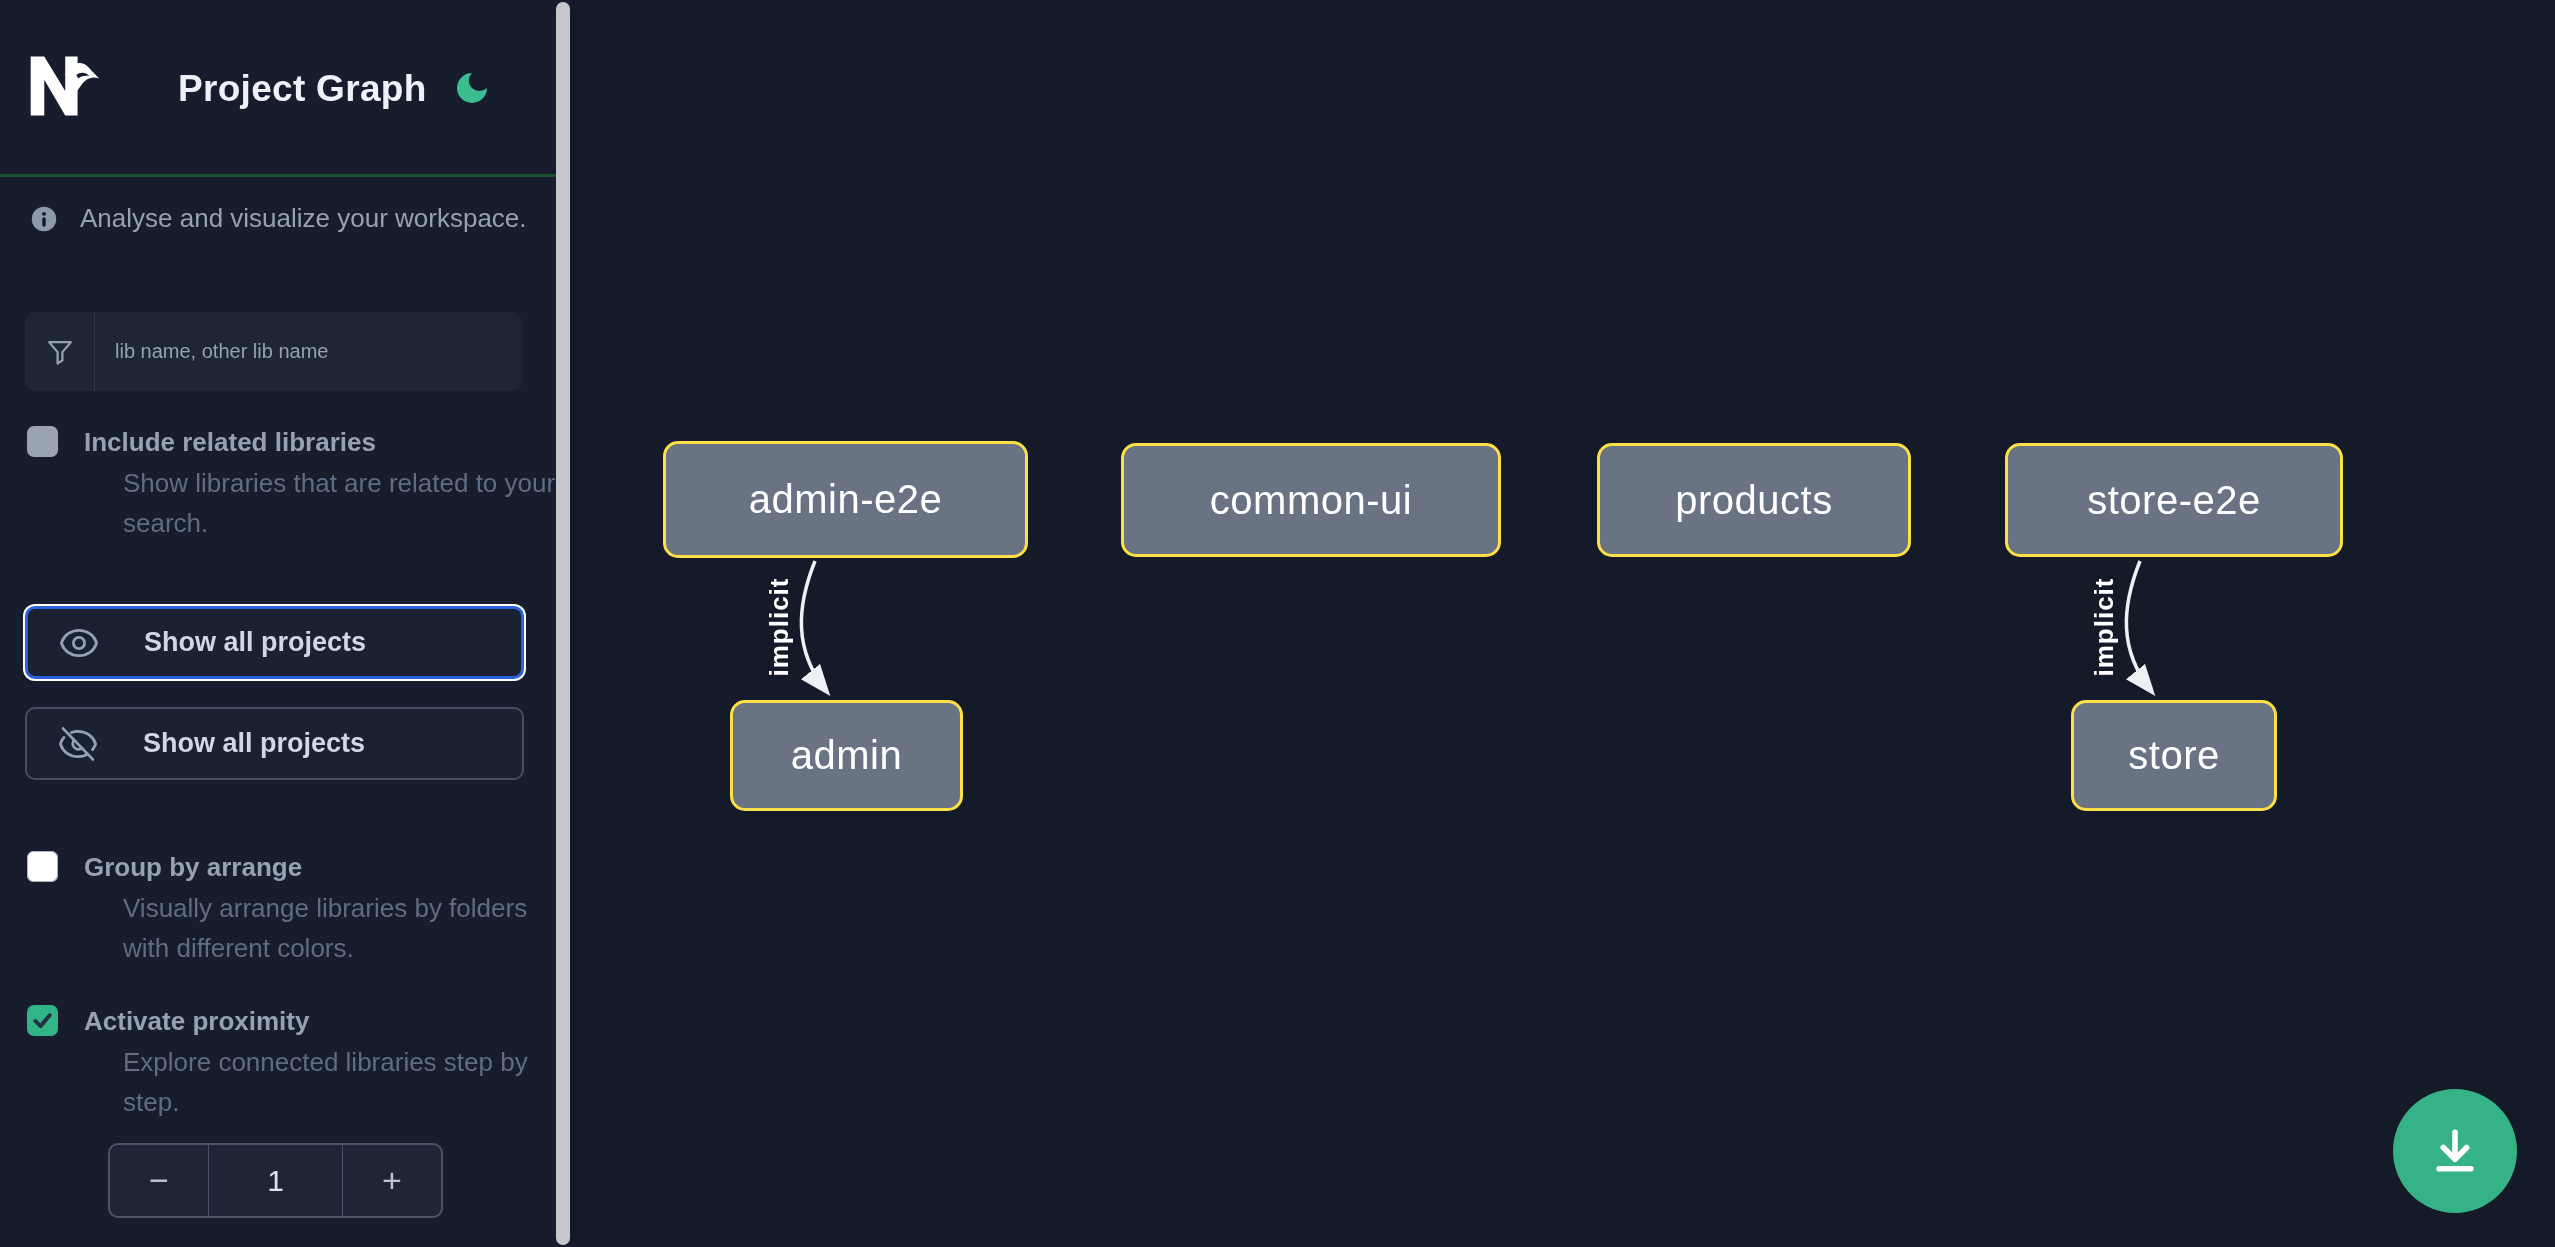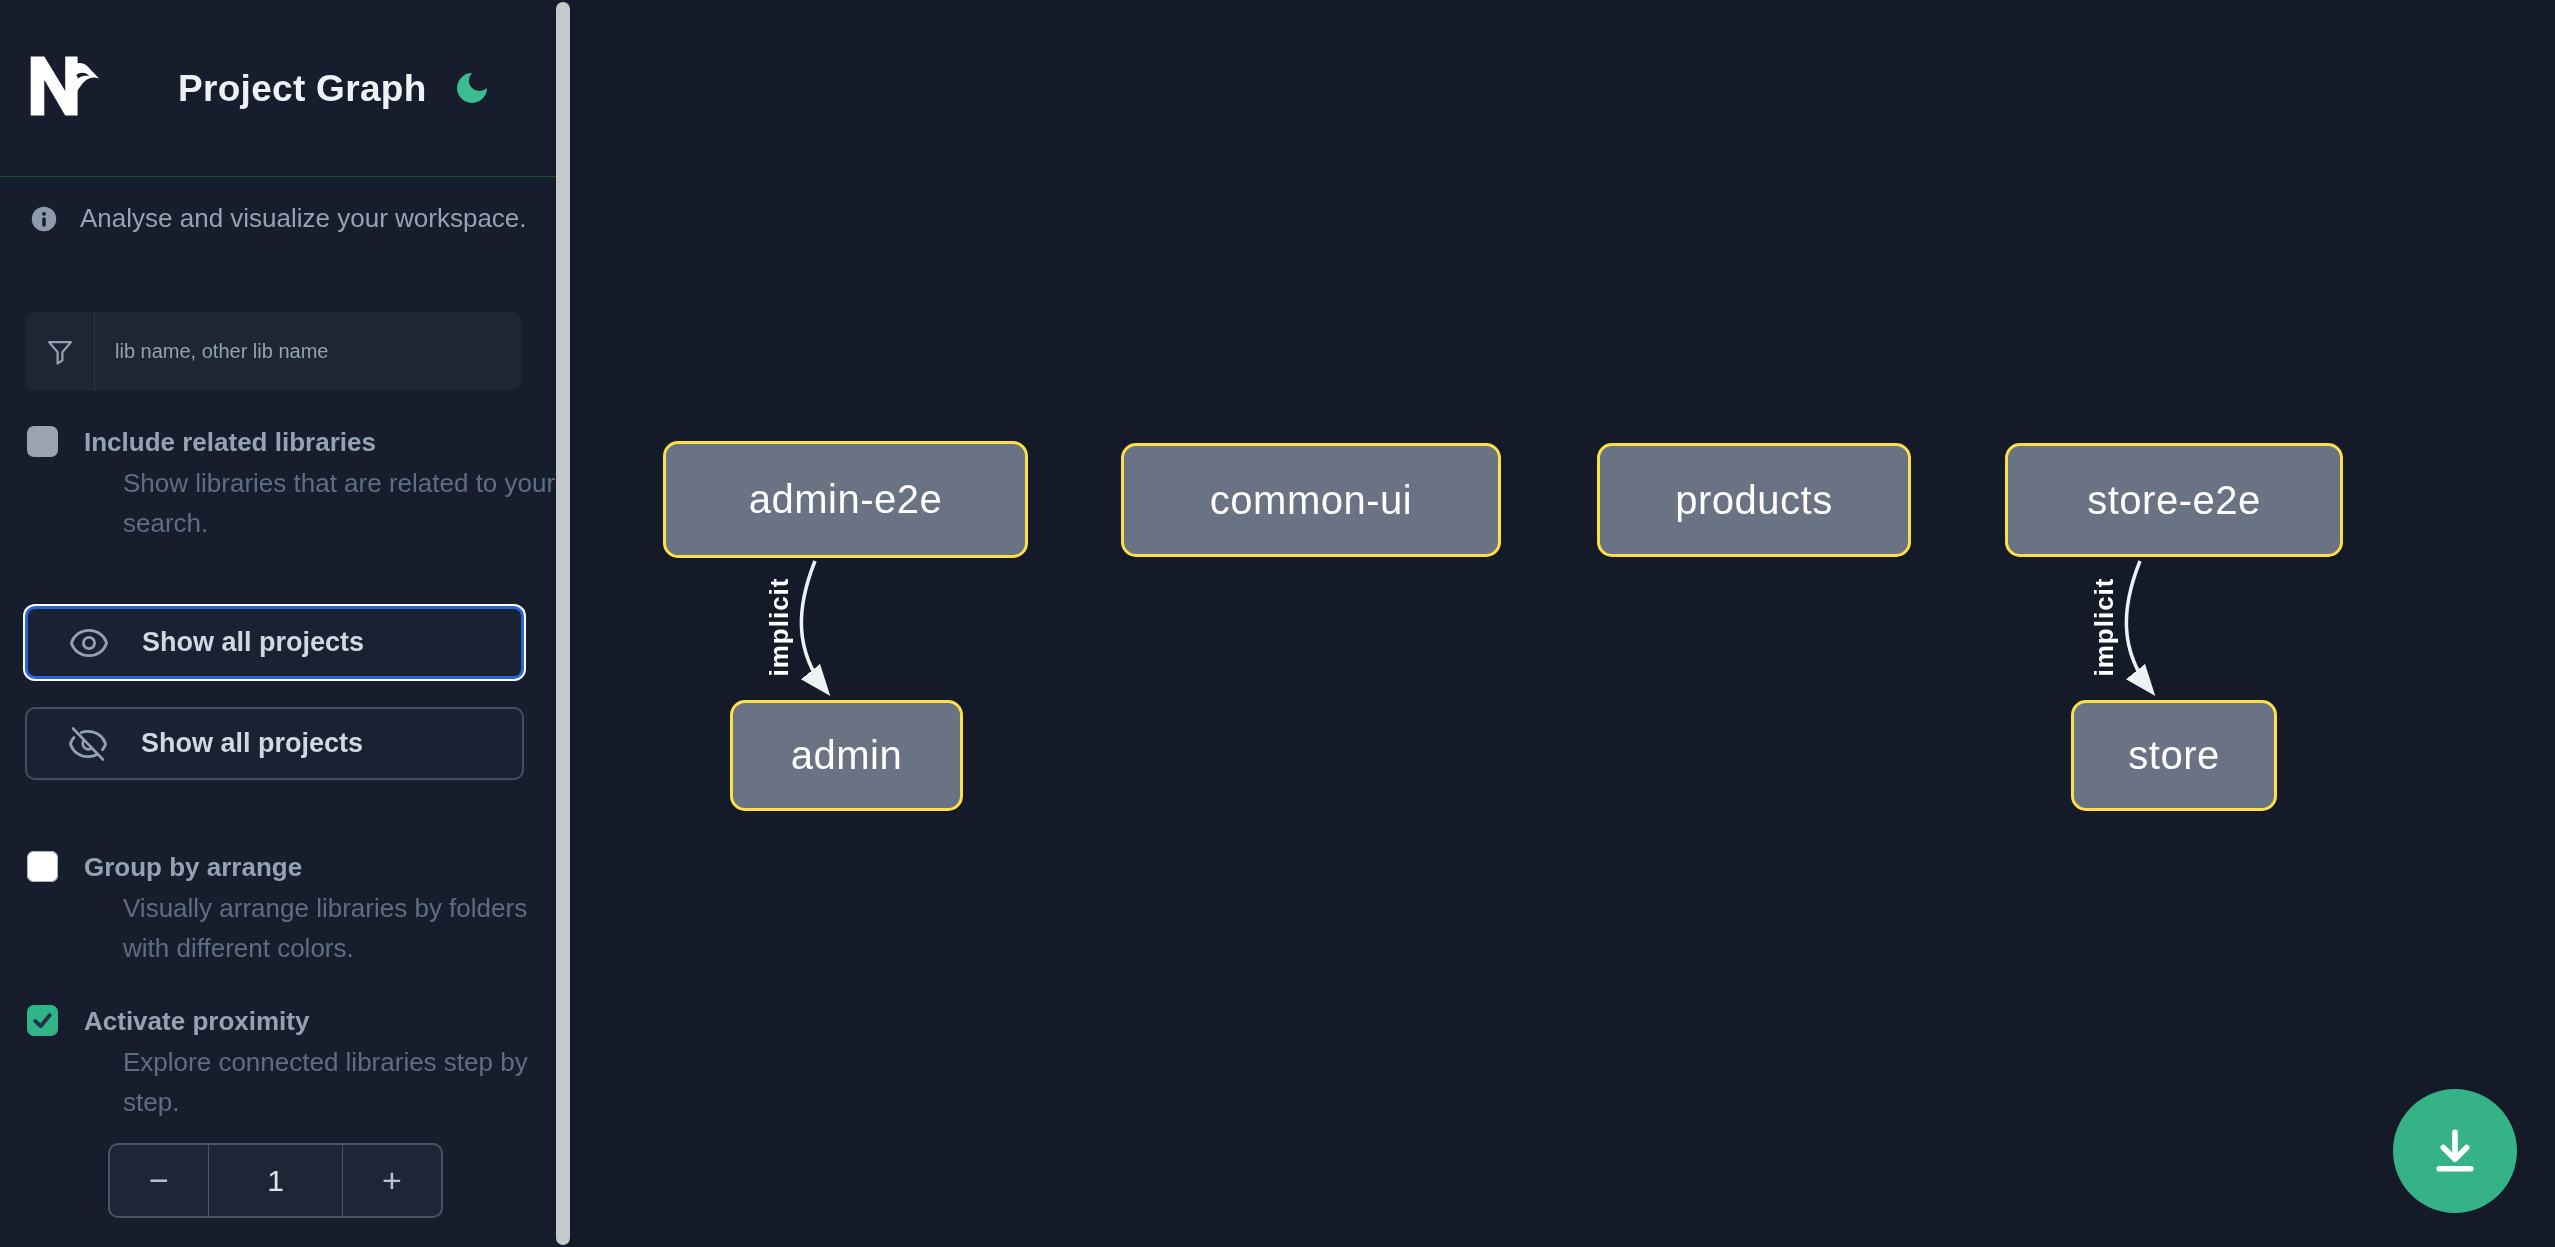--- a/index.html
+++ b/index.html
@@ -10,21 +10,21 @@
     position:relative;
     -webkit-font-smoothing:antialiased;
   }
   
   .sidebar {
     position:absolute; left:0; top:0; width:569px; height:1247px;
     background:#171d2d;
   }
   .sb-header {
     position:absolute; left:0; top:0; width:569px; height:177px;
-    border-bottom:1px solid #14532d;
+    border-bottom:3px solid #14532d;
   }
   .nx-logo { position:absolute; left:27px; top:52px; width:74px; height:68px; }
   .app-title {
     position:absolute; left:178px; top:68px;
     font-size:37px; font-weight:700; color:#eef2f7; letter-spacing:.3px;
   }
   .theme-toggle { position:absolute; left:452px; top:68px; width:40px; height:40px; cursor:pointer; }
   .info-row { position:absolute; left:30px; top:203px; display:flex; align-items:center; gap:22px; }
   .info-row svg { width:28px; height:28px; flex:none; }
   .info-text { font-size:26px; color:#94a2b4; }
@@ -50,21 +50,21 @@
   .cbx.gray  { background:#9aa3b0; }
   .cbx.white { background:#ffffff; box-shadow:0 0 0 1px #aab2bd inset; }
   .cbx.green { background:#31b486; display:flex; align-items:center; justify-content:center; }
   .cbx.green svg { width:23px; height:23px; }
   .opt-texts { display:flex; flex-direction:column; }
   .opt-title { font-size:26px; font-weight:600; color:#94a2b4; line-height:36px; }
   .opt-desc  { font-size:26px; font-weight:400; color:#5e6d83; line-height:40px; width:452px; margin-top:3px;margin-left:39px; }
   .action-btn {
     position:absolute; left:25px; width:499px; height:73px;
     background:#1a2132; border:2px solid #434e63; border-radius:10px;
-    display:flex; align-items:center; gap:32px; padding-left:40px; cursor:pointer;
+    display:flex; align-items:center; gap:44px; padding-left:30px; cursor:pointer;
   }
   .action-btn svg { width:42px; height:42px; flex:none; }
   .action-btn .btn-label { font-size:27px; font-weight:600; color:#cfd8e3; }
   .action-btn.focused {
     border:3px solid #2a63da;
     box-shadow:0 0 0 2px #ffffff;
   }
   .stepper {
     position:absolute; left:108px; top:1143px; width:335px; height:75px;
     border:2px solid #4a5468; border-radius:10px; display:flex; background:#1d2536; overflow:hidden;

